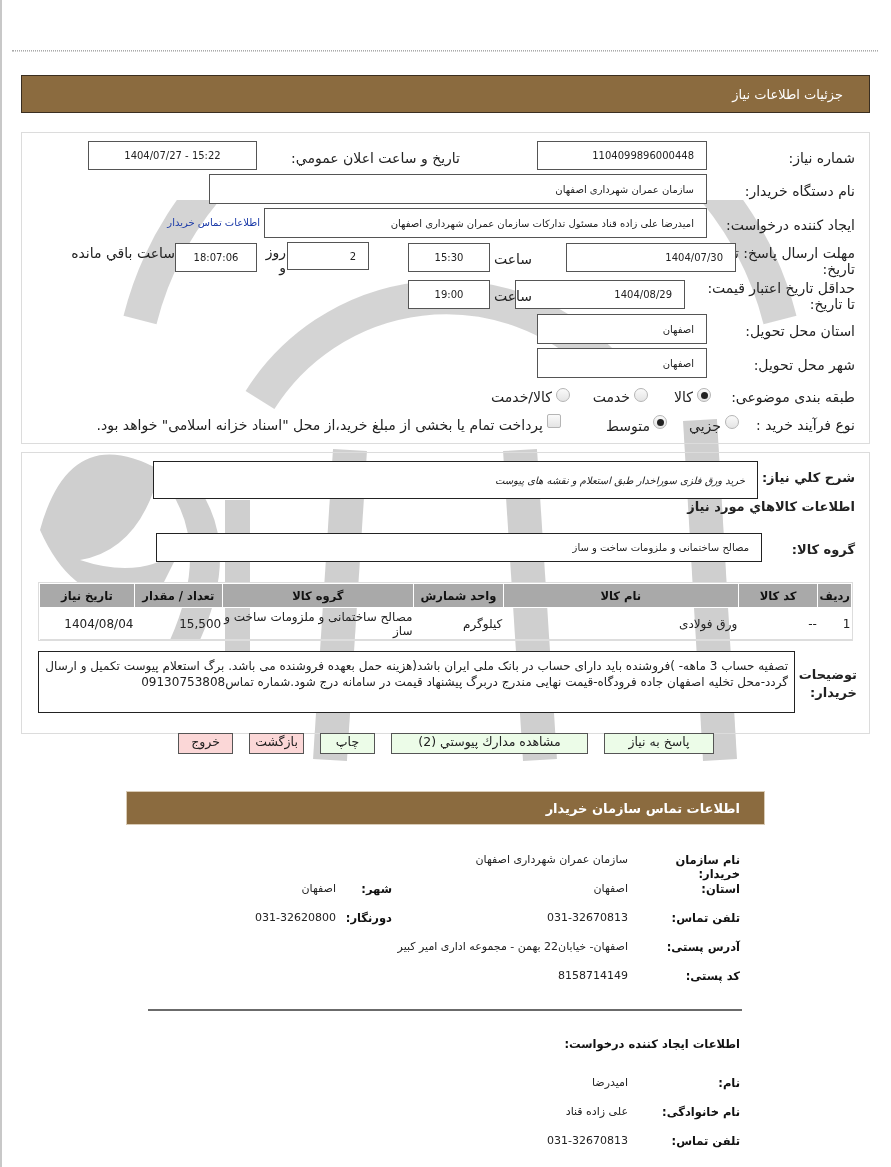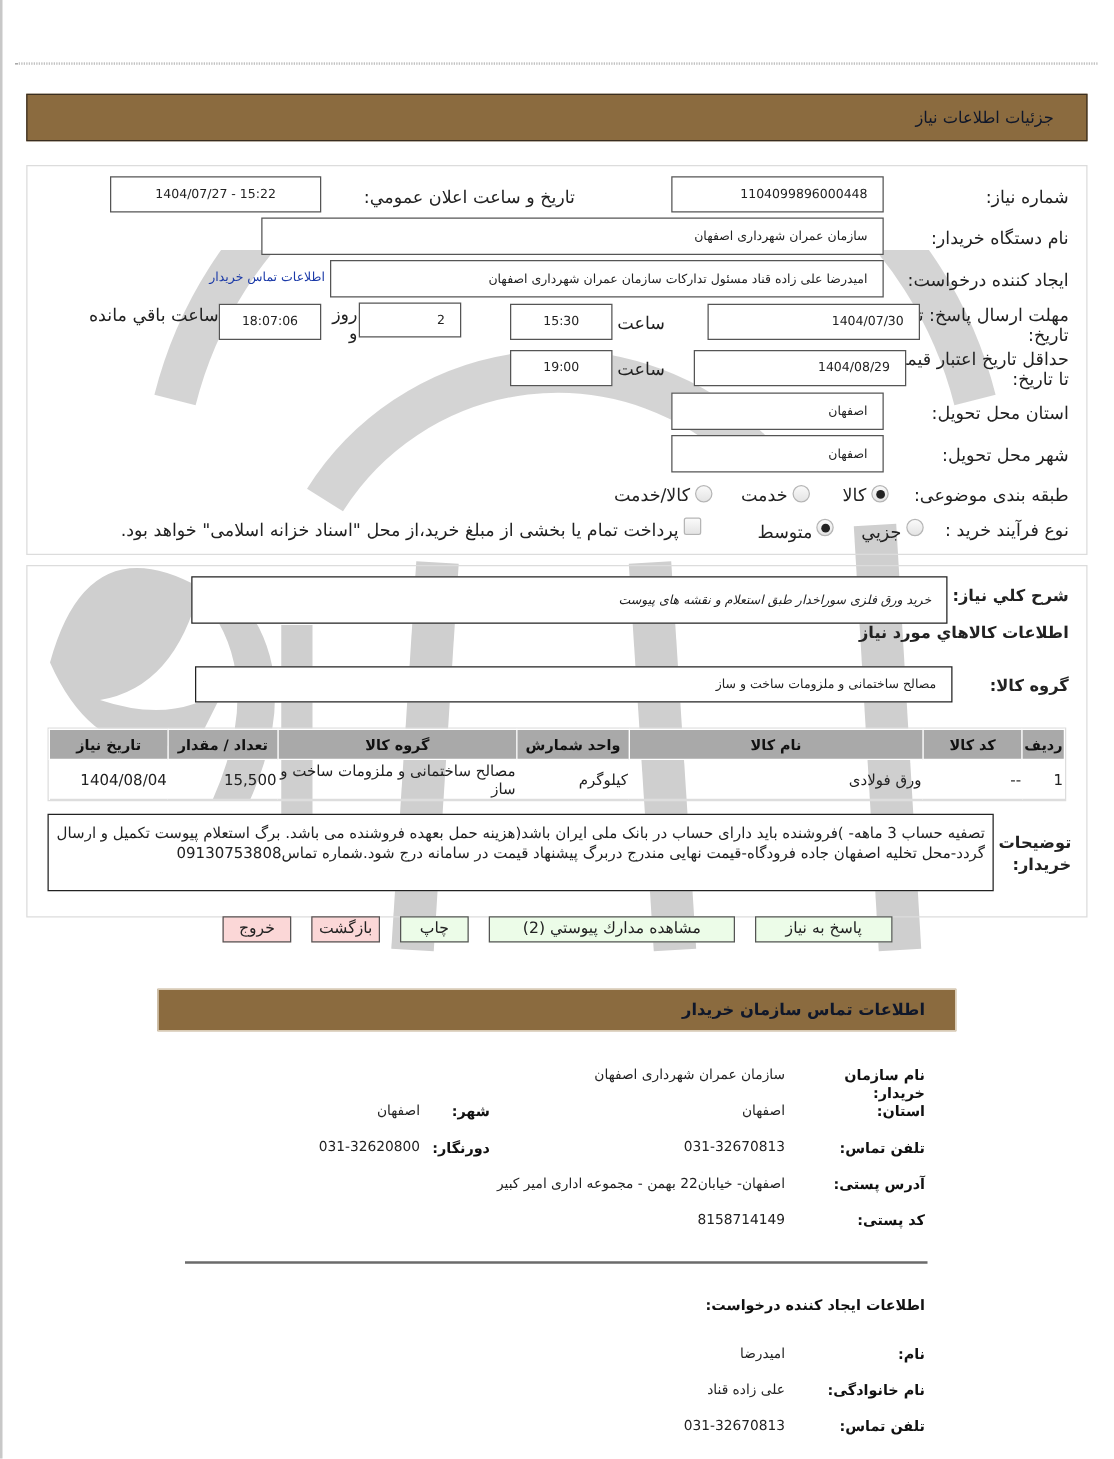--- a/index.html
+++ b/index.html
@@ -8,21 +8,21 @@
     width: 891px; height: 1167px; position: relative; overflow: hidden;
     background: #ffffff;
     font-family: "DejaVu Sans", sans-serif;
     font-size: 12px; color: #222;
   }
   .abs { position: absolute; }
   .leftrule { left: 0; top: 0; width: 2px; height: 1167px; background: #c8c8c8; }
   .toprule { left: 12px; top: 50px; width: 866px; height: 2px; border-top: 1px dotted #aaa; border-bottom: 1px dotted #ccc; }
   .watermark { left: 0; top: 200px; width: 891px; height: 967px; pointer-events: none; }
   .banner {
-    background: #8b6b3f; color: #0f172a; border: 1px solid #3a2e20;
+    background: #8b6b3f; color: #ffffff; border: 1px solid #3a2e20;
     direction: rtl; font-size: 13px; display: flex; align-items: center;
     padding-right: 26px;
   }
   .banner.b2 { font-weight: bold; border-color: #d9cbb5; padding-right: 24px; }
   .panel { border: 1px solid #dcdcdc; background: transparent; }
   .lbl { direction: rtl; text-align: right; font-size: 14px; color: #222; line-height: 16px; }
   .lbl.b { font-weight: bold; font-size: 13px; }
   .box {
     border: 1px solid #555; background: #fff; direction: rtl; text-align: right;
     padding: 0 12px; display: flex; align-items: center; justify-content: flex-start;
@@ -105,21 +105,21 @@
   <div>روز</div>
   <div>و</div>
 </div>
 <div class="abs box ltr" style="left:175px; top:243px; width:82px; height:29px;">18:07:06</div>
 <div class="abs lbl" style="left:60px; top:245px; width:115px;">ساعت باقي مانده</div>
 
 <div class="abs lbl" style="left:700px; top:280px; width:155px;">
   <div>حداقل تاریخ اعتبار قیمت:</div>
   <div>تا تاریخ:</div>
 </div>
-<div class="abs box num" style="left:555px; top:280px; width:170px; height:29px;">1404/08/29</div>
+<div class="abs box num" style="left:515px; top:280px; width:170px; height:29px;">1404/08/29</div>
 <div class="abs lbl" style="left:490px; top:288px; width:42px;">ساعت</div>
 <div class="abs box ltr" style="left:408px; top:280px; width:82px; height:29px;">19:00</div>
 
 <div class="abs lbl" style="left:720px; top:323px; width:135px;">استان محل تحویل:</div>
 <div class="abs box" style="left:537px; top:314px; width:170px; height:30px;">اصفهان</div>
 
 <div class="abs lbl" style="left:720px; top:357px; width:135px;">شهر محل تحویل:</div>
 <div class="abs box" style="left:537px; top:348px; width:170px; height:30px;">اصفهان</div>
 
 <div class="abs lbl" style="left:720px; top:389px; width:135px;">طبقه بندی موضوعی:</div>

